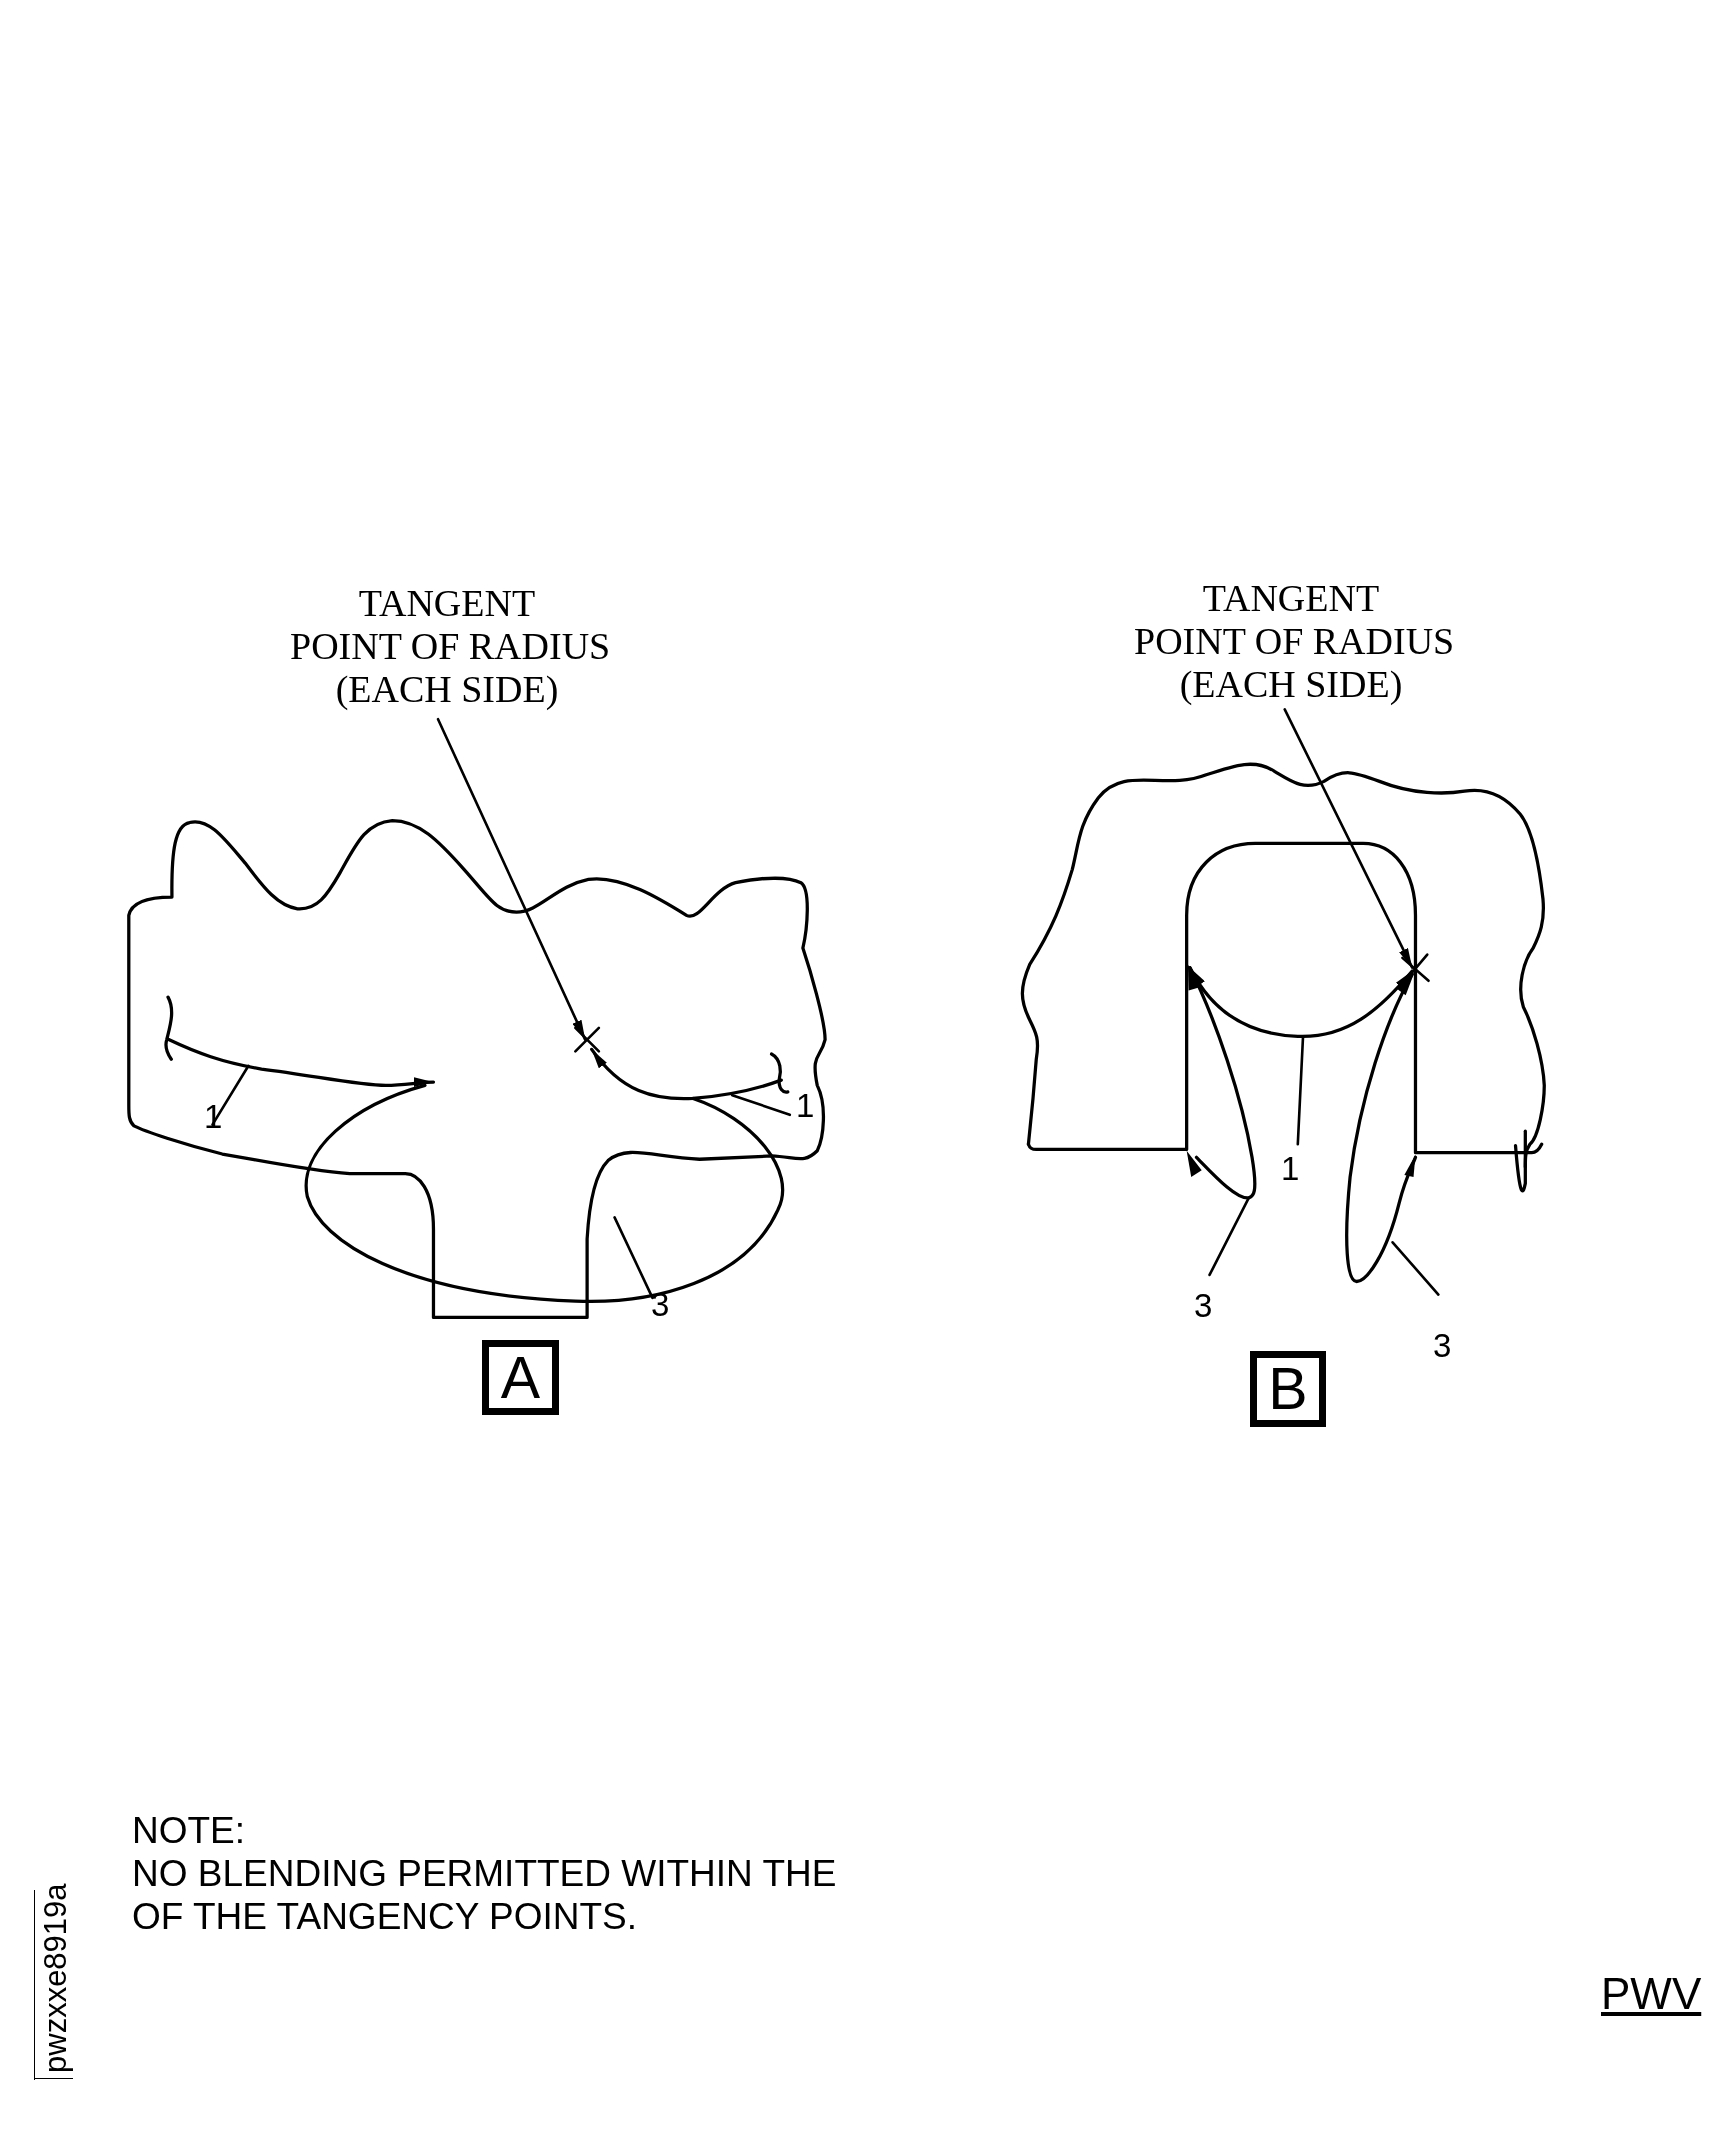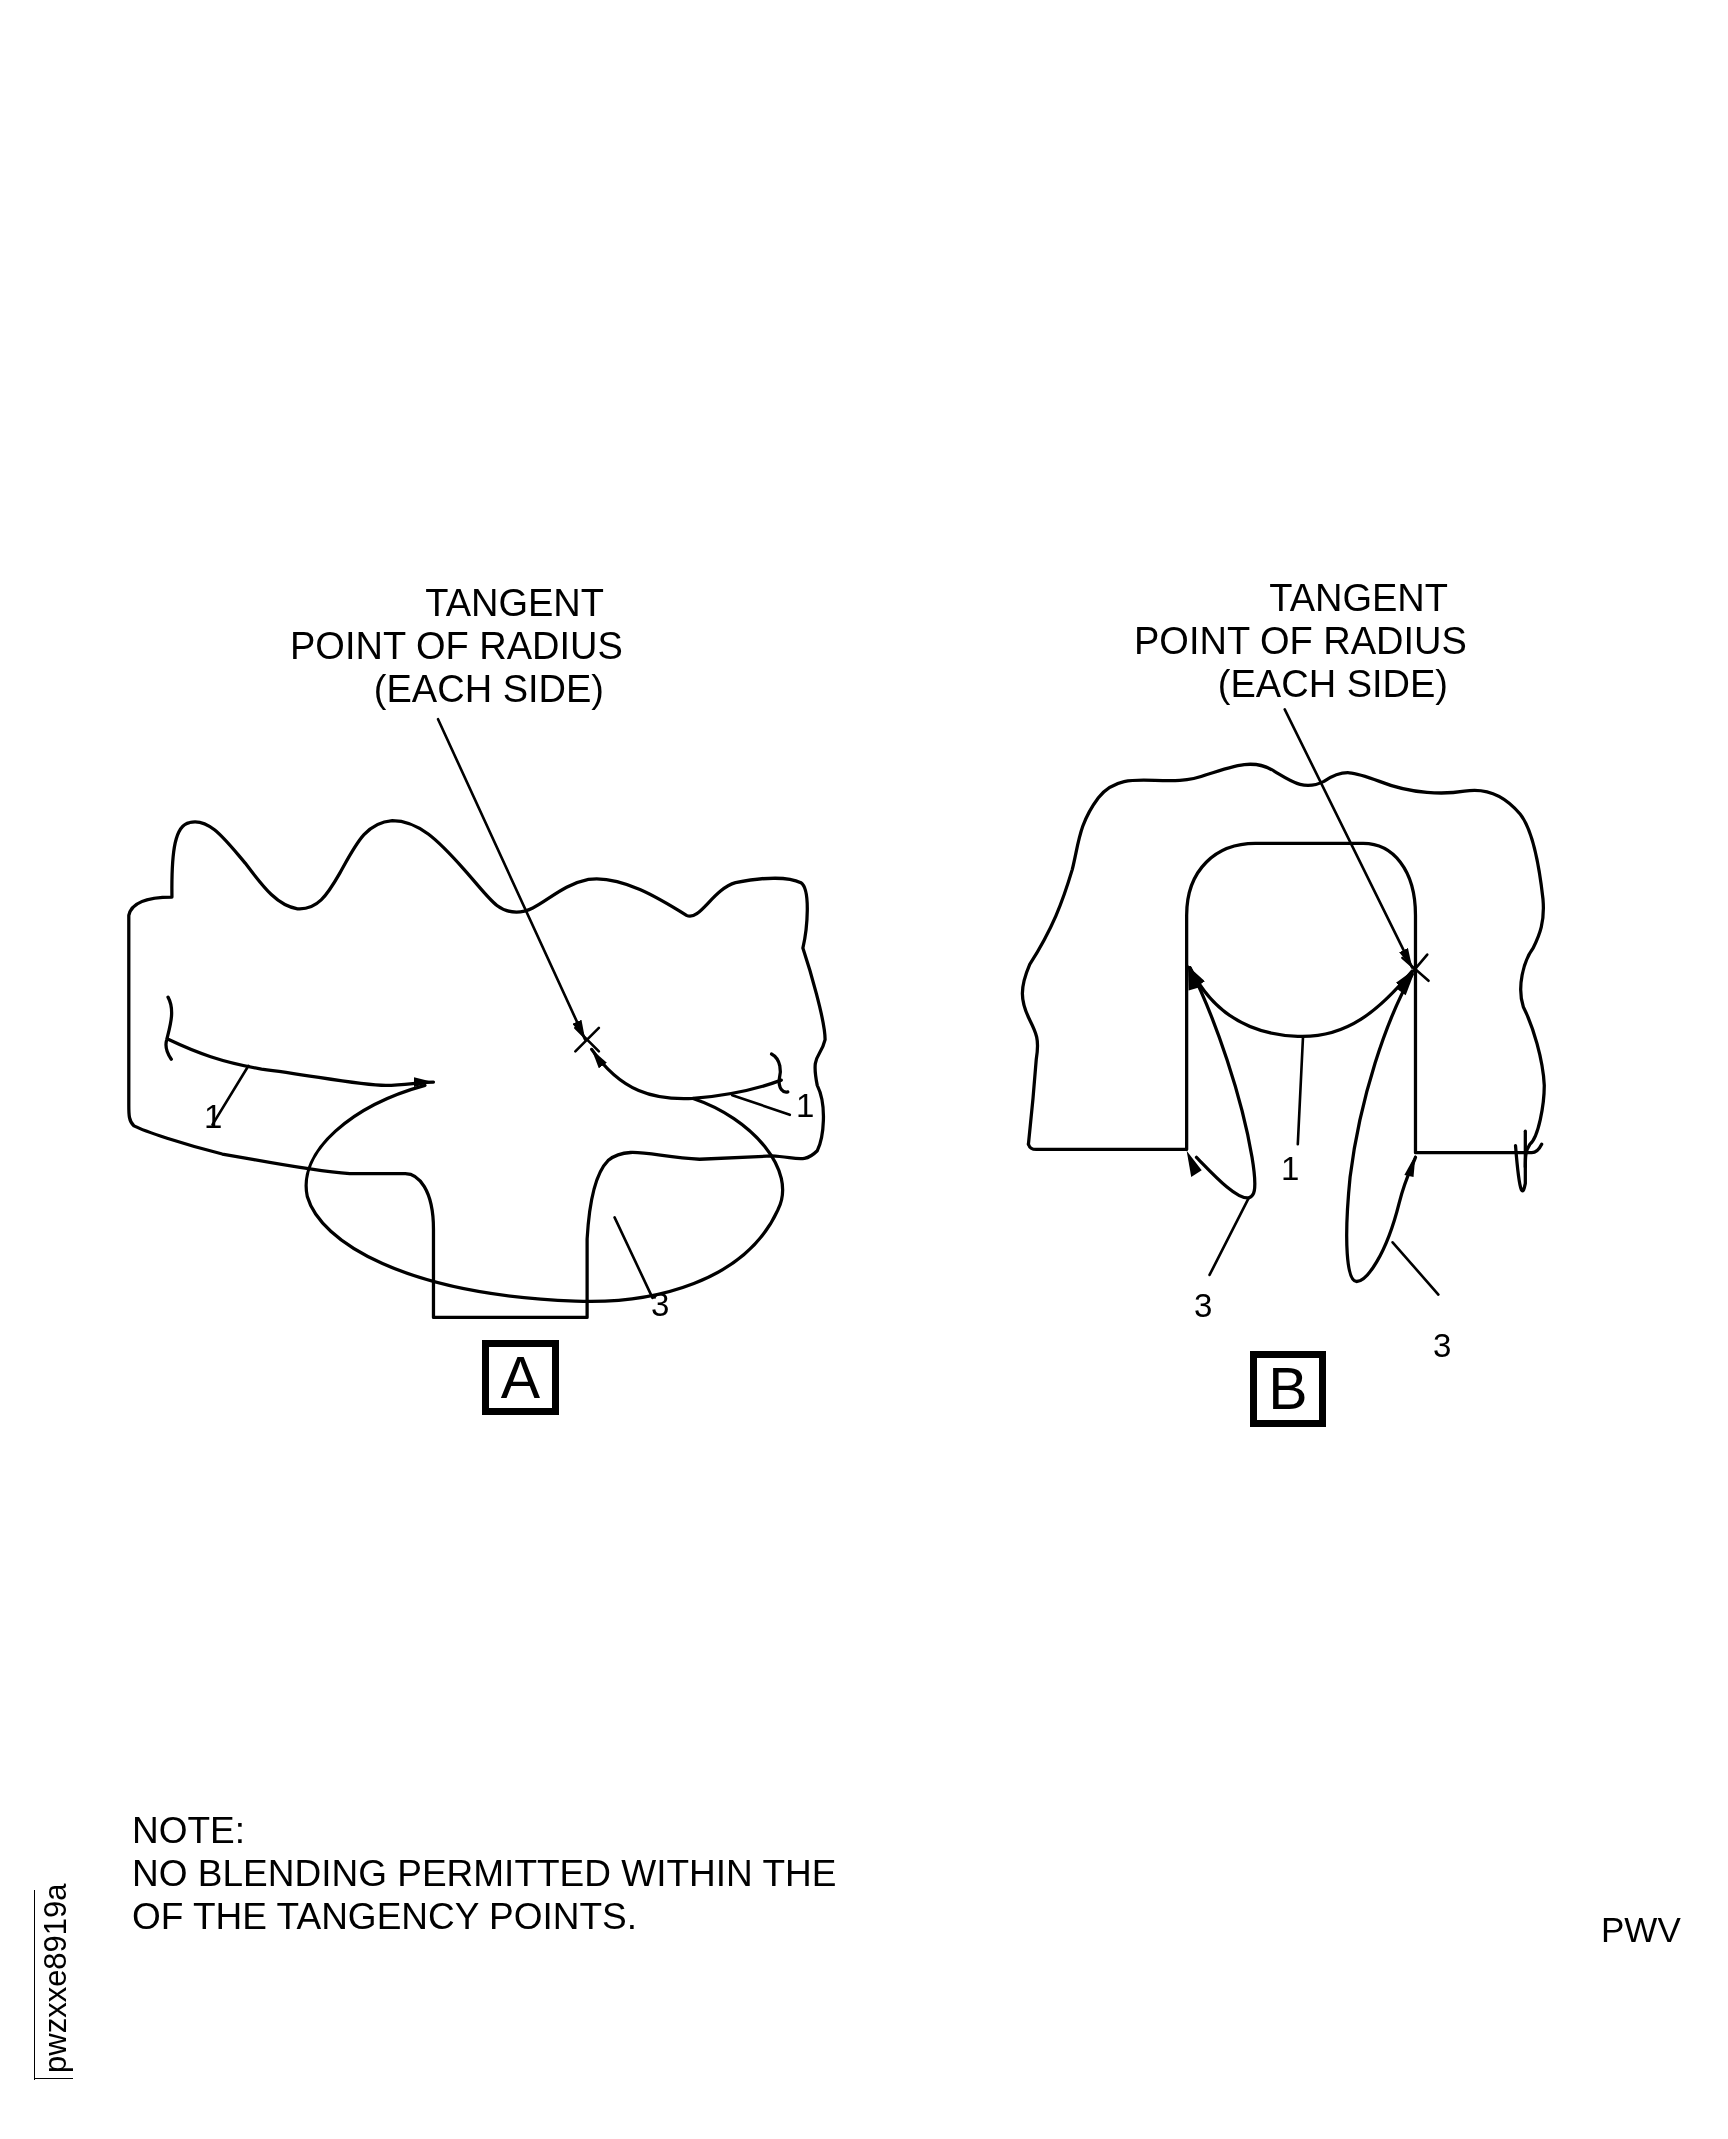--- a/index.html
+++ b/index.html
@@ -1,23 +1,23 @@
 <!DOCTYPE html>
 <html style="font-size:10.5px"><head>
 <meta charset="utf-8">
 <style>
   html, body { margin:0; padding:0; background:#ffffff; }
   body { width:1728px; height:2140px; position:relative; overflow:hidden; font-family:"Liberation Sans", sans-serif; color:#000; }
   svg.drawing { position:absolute; left:0; top:0; }
-  .label { position:absolute; text-align:right; font-size:38px; line-height:43px; white-space:nowrap; }
+  .label { position:absolute; text-align:center; font-size:38px; line-height:43px; white-space:nowrap;font-family:Liberation Serif, serif; }
   .callout { position:absolute; font-size:33px; line-height:33px; }
   .view-box { position:absolute; border:7.8px solid #000; box-sizing:border-box; display:flex; align-items:center; justify-content:center; font-size:59px; background:#fff; }
   .note { position:absolute; left:132px; top:1809px; font-size:37px; line-height:43px; white-space:nowrap; }
   .note div { height:43px; }
-  .pwv { position:absolute; left:1601px; top:1910px; font-size:35px; }
+  .pwv { position:absolute; left:1601px; top:1969px; font-size:44px;text-decoration:underline; }
   .figid { position:absolute; left:6.5px; top:1955px; font-size:31px; transform:rotate(-90deg); transform-origin:left top; white-space:nowrap; }
   .figid-mark { position:absolute; left:34px; top:1890px; width:1.3px; height:190px; background:#000; }
   .figid-mark2 { position:absolute; left:34px; top:2078px; width:39px; height:1.3px; background:#000; }
 </style>
 </head>
 <body>
 
 <svg class="drawing" width="1728" height="2140" viewBox="0 0 2643 3273" xmlns="http://www.w3.org/2000/svg">
   <defs>
     <marker id="arrow" viewBox="0 0 20 10" refX="20" refY="5" markerWidth="30" markerHeight="15" markerUnits="userSpaceOnUse" orient="auto">

